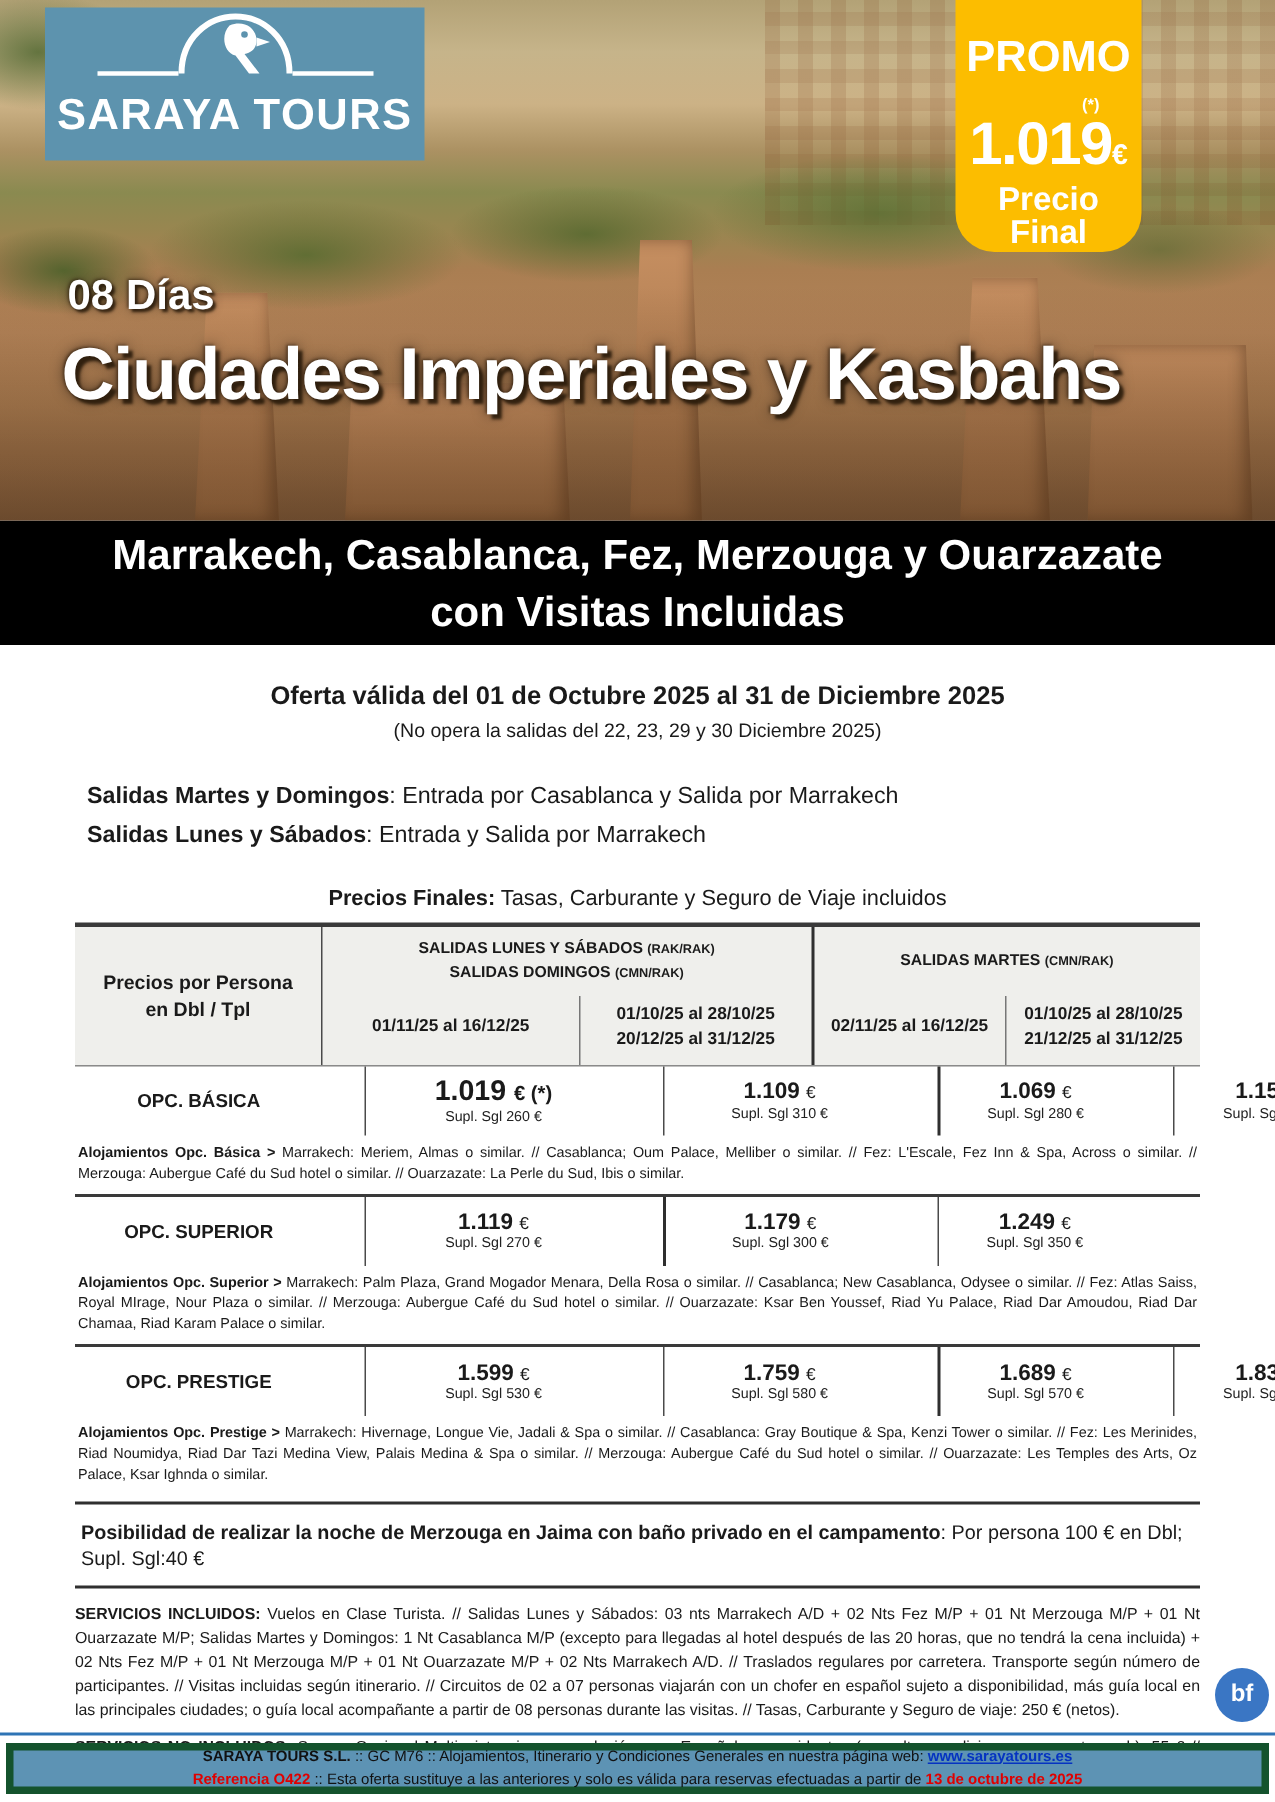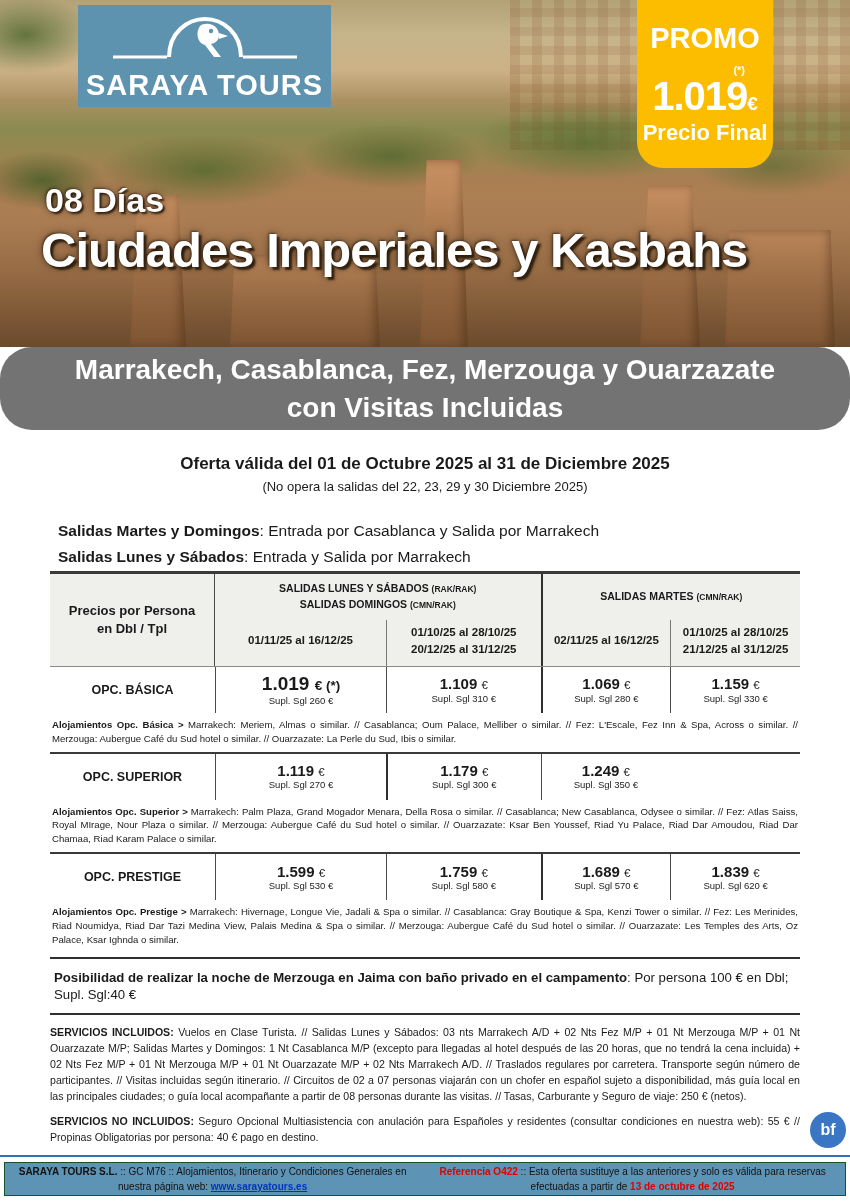--- a/index.html
+++ b/index.html
@@ -28,41 +28,41 @@
   .tower { position:absolute; background:linear-gradient(180deg,#c68f61,#996a41);
     clip-path:polygon(14% 0,86% 0,100% 100%,0 100%); box-shadow:inset -6px 0 10px rgba(60,35,15,.45); }
   .t1 { left:130px; top:195px; width:56px; height:152px; }
   .t2 { left:420px; top:160px; width:48px; height:187px; }
   .t3 { left:640px; top:185px; width:60px; height:162px; }
   .t4 { left:725px; top:230px; width:110px; height:117px; clip-path:polygon(4% 0,96% 0,100% 100%,0 100%); }
   .t5 { left:230px; top:255px; width:150px; height:92px; clip-path:polygon(3% 0,97% 0,100% 100%,0 100%); }
   .hero-shade { position:absolute; inset:0; background:linear-gradient(180deg, transparent 55%, rgba(75,45,22,.35) 100%); }
 
   .logo-box { position:absolute; left:30px; top:5px; width:253px; height:102px;
-    background:#5D93AE; display:flex; flex-direction:column; align-items:center; justify-content:flex-end; padding-bottom:7px;margin-left:48px; }
+    background:#5D93AE; display:flex; flex-direction:column; align-items:center; justify-content:flex-start; padding-bottom:7px; }
   .logo-title { color:#fff; font-weight:bold; font-size:29px; letter-spacing:1px; line-height:1; }
   .logo-art { width:200px; height:58px; }
 
-  .promo { position:absolute; left:637px; top:0; width:136px; height:168px; background:#FCBD00;
+  .promo { position:absolute; left:637px; top:0; width:124px; height:168px; background:#FCBD00;
     border-radius:0 0 26px 26px; color:#fff; text-align:center; }
   .promo-label { font-size:29px; font-weight:bold; margin-top:24px; line-height:1; }
   .promo-ast { font-size:11px; font-weight:bold; text-align:right; padding-right:28px; margin-top:12px; line-height:1; }
   .promo-price { font-size:40px; font-weight:bold; line-height:1; letter-spacing:-1px; }
   .promo-price .cur { font-size:19px; font-weight:bold; letter-spacing:0; }
   .promo-final { font-size:22px; font-weight:bold; line-height:1; margin-top:6px; }
 
-  .hero-days { position:absolute; left:45px; top:183px; color:#fff; font-weight:bold; font-size:34px; line-height:1;
+  .hero-days { position:absolute; left:45px; top:183px; color:#fff; font-weight:bold; font-size:28px; line-height:1;
     text-shadow:2px 2px 2px rgba(40,25,10,.9), -1px -1px 2px rgba(40,25,10,.6), 0 0 8px rgba(0,0,0,.45); }
   .hero-title { position:absolute; left:41px; top:224px; width:790px; color:#fff; font-weight:bold; font-size:49px;
     letter-spacing:-1px; line-height:1.1;
     text-shadow:3px 3px 2px rgba(40,25,10,.9), -1px -1px 2px rgba(40,25,10,.6), 0 0 9px rgba(0,0,0,.5); }
 
   
-  .banner { width:850px; height:83px; background:#737373; color:#fff; display:flex; flex-direction:column;
-    align-items:center; justify-content:center; text-align:center; font-weight:bold; font-size:28px; line-height:1.35;border-radius:32px; }
+  .banner { width:850px; height:83px; background:#000000; color:#fff; display:flex; flex-direction:column;
+    align-items:center; justify-content:center; text-align:center; font-weight:bold; font-size:28px; line-height:1.35; }
 
   
   .content { padding:0 50px; }
   .validity { text-align:center; font-weight:bold; font-size:17px; margin-top:24px; }
   .no-opera { text-align:center; font-size:13px; margin-top:5px; }
   .salidas { margin-top:24px; padding-left:8px; font-size:15.5px; line-height:1.7; }
   .salidas b { font-weight:bold; }
   .precios-title { text-align:center; font-size:14.5px; margin-top:20px; margin-bottom:8px; }
   .precios-title b { font-weight:bold; }
 
@@ -74,21 +74,21 @@
     font-weight:bold; font-size:13px; line-height:1.35; border-right:1px solid #4a4a4a; }
   .group { display:flex; flex-direction:column; align-items:center; justify-content:center; text-align:center;
     font-weight:bold; font-size:10.5px; line-height:1.5; }
   .g1 { grid-column:2/4; }
   .g2 { grid-column:4/6; border-left:2px solid #2f2f2f; }
   .gcode { font-size:8.5px; font-weight:bold; }
   .dcell { display:flex; align-items:center; justify-content:center; text-align:center; font-weight:bold; font-size:11.5px;
     line-height:1.45; white-space:pre-line; padding-bottom:4px; }
   .d1 { grid-column:2; } .d2 { grid-column:3; border-left:1px solid #777; }
   .d3 { grid-column:4; border-left:2px solid #2f2f2f; } .d4 { grid-column:5; border-left:1px solid #777; }
-  .prow { height:46px; }
+  .prow { height:46px;gap:28px; }
   .prow .cell { display:flex; flex-direction:column; align-items:center; justify-content:center; text-align:center; }
   .opc { font-weight:bold; font-size:12.5px; }
   .b2 { border-left:1px solid #4a4a4a; } .b3 { border-left:1px solid #4a4a4a; }
   .b4 { border-left:2px solid #2f2f2f; } .b5 { border-left:1px solid #4a4a4a; }
   .pval { font-size:15px; font-weight:bold; line-height:1.15; }
   .pval .cur { font-size:11.5px; font-weight:normal; }
   .featured .pval { font-size:19px; }
   .featured .pval .cur { font-size:13.5px; font-weight:bold; }
   .supl { font-size:9.5px; color:#222; line-height:1.2; }
   .aloja { font-size:9.6px; line-height:1.45; padding:5px 2px 6px 2px; text-align:justify; }
@@ -104,21 +104,21 @@
   .para { font-size:10.6px; line-height:1.5; text-align:justify; margin-bottom:9px; }
   .para b { font-weight:bold; }
 
   .bf-badge { position:absolute; right:4px; top:1112px; width:36px; height:36px; border-radius:50%;
     background:#3A76C4; color:#ffffff; display:flex; align-items:center; justify-content:center;
     font-weight:bold; font-size:16px; }
 
   
   .footer-line { position:absolute; left:0; right:0; top:1155px; height:2px; background:#2E74B5; }
   .footer { position:absolute; left:4px; right:4px; top:1162px; height:34px; background:#5D93B4;
-    border:1px solid #14532d; display:flex; flex-direction:row; align-items:center; justify-content:center;
+    border:5px solid #14532d; display:flex; flex-direction:column; align-items:center; justify-content:center;
     font-size:10px; line-height:1.55; color:#111; text-align:center; }
   .footer b { font-weight:bold; }
   .footer .red { color:#E00000; font-weight:bold; }
   .footer a { color:#0533C1; text-decoration:underline; font-weight:bold; cursor:pointer; }
 </style>
 </head>
 <body>
 
 <div class="hero">
   <div class="hero-fields"></div>
@@ -161,20 +161,21 @@
 <div class="content">
 
   <div class="validity">Oferta válida del 01 de Octubre 2025 al 31 de Diciembre 2025</div>
   <div class="no-opera">(No opera la salidas del 22, 23, 29 y 30 Diciembre 2025)</div>
 
   <div class="salidas">
     <div><b>Salidas Martes y Domingos</b><span>: Entrada por Casablanca y Salida por Marrakech</span></div>
     <div><b>Salidas Lunes y Sábados</b><span>: Entrada y Salida por Marrakech</span></div>
   </div>
 
+  <div class="precios-title"><b>Precios Finales:</b><span> Tasas, Carburante y Seguro de Viaje incluidos</span></div>
 
   <div class="ptable">
 
     <div class="tgrid thead" style="display:grid;">
       <div class="corner" style="white-space:pre-line;">Precios por Persona
 en Dbl / Tpl</div>
       <div class="group g1">
         <div><span>SALIDAS LUNES Y SÁBADOS </span><span class="gcode">(RAK/RAK)</span></div>
         <div><span>SALIDAS DOMINGOS </span><span class="gcode">(CMN/RAK)</span></div>
       </div>

